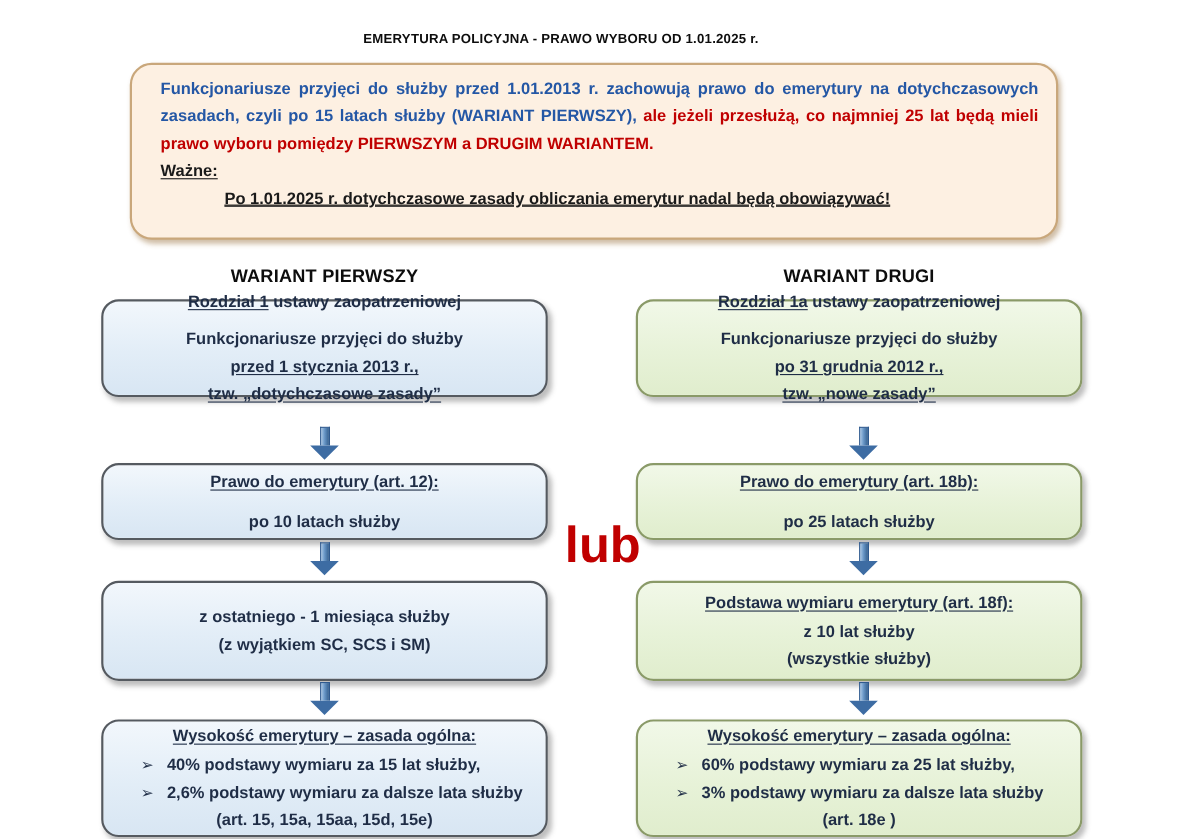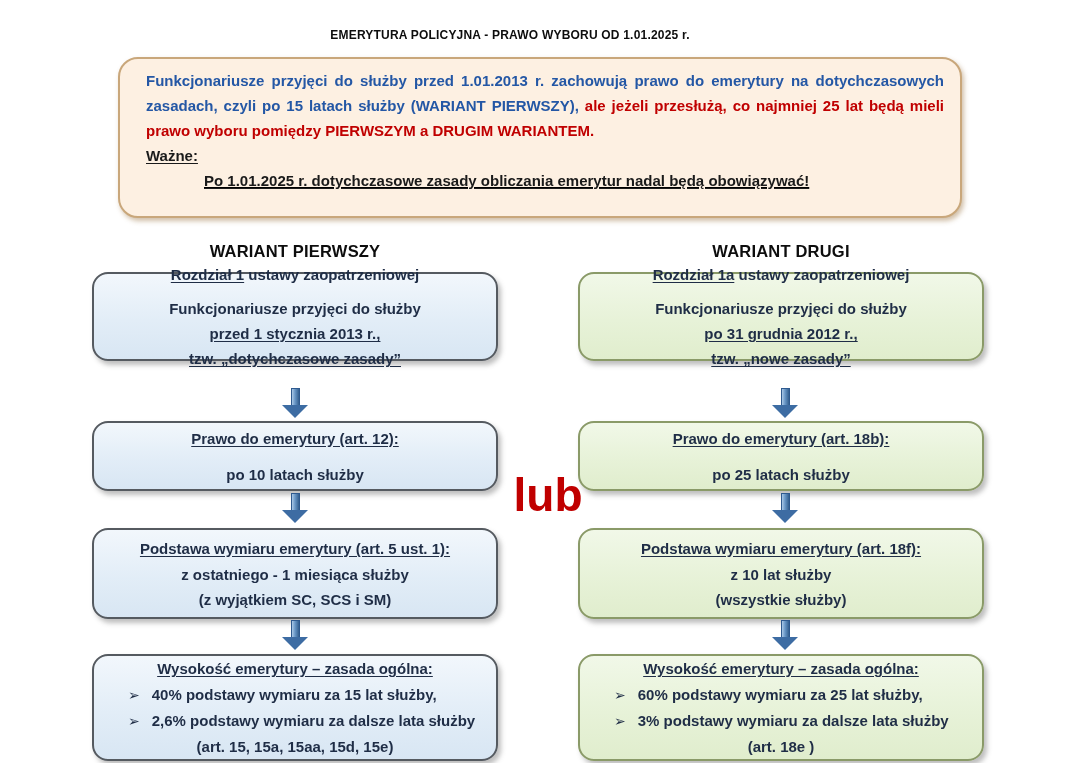--- a/index.html
+++ b/index.html
@@ -89,21 +89,20 @@
       <div class="line"><span class="u">Rozdział 1</span><span> ustawy zaopatrzeniowej</span></div>
       <div class="line"><span>Funkcjonariusze przyjęci do służby</span></div>
       <div class="line"><span class="u">przed 1 stycznia 2013 r.,</span></div>
       <div class="line"><span class="u">tzw. „dotychczasowe zasady”</span></div>
     </div>
     <div class="fbox blue r2 col1">
       <div class="line"><span class="u">Prawo do emerytury (art. 12):</span></div>
       <div class="line"><span>po 10 latach służby</span></div>
     </div>
     <div class="fbox blue r3 col1">
-      <div class="line"><span class="u">Podstawa wymiaru emerytury (art. 5 ust. 1):</span></div>
       <div class="line"><span>z ostatniego - 1 miesiąca służby</span></div>
       <div class="line"><span>(z wyjątkiem SC, SCS i SM)</span></div>
     </div>
     <div class="fbox blue r4 col1">
       <div class="line"><span class="u">Wysokość emerytury – zasada ogólna:</span></div>
       <div class="line bullet"><span class="bullet-glyph">➢</span><span>40% podstawy wymiaru za 15 lat służby,</span></div>
       <div class="line bullet"><span class="bullet-glyph">➢</span><span>2,6% podstawy wymiaru za dalsze lata służby</span></div>
       <div class="line"><span>(art. 15, 15a, 15aa, 15d, 15e)</span></div>
     </div>
     <div class="arrow col1 a1">

